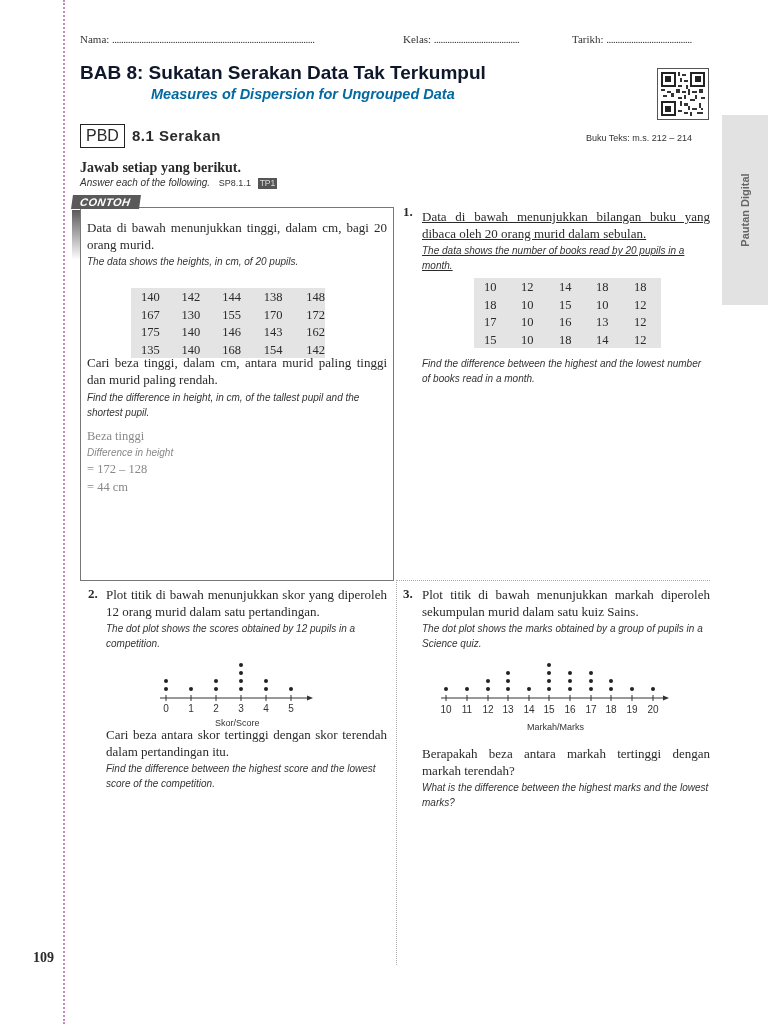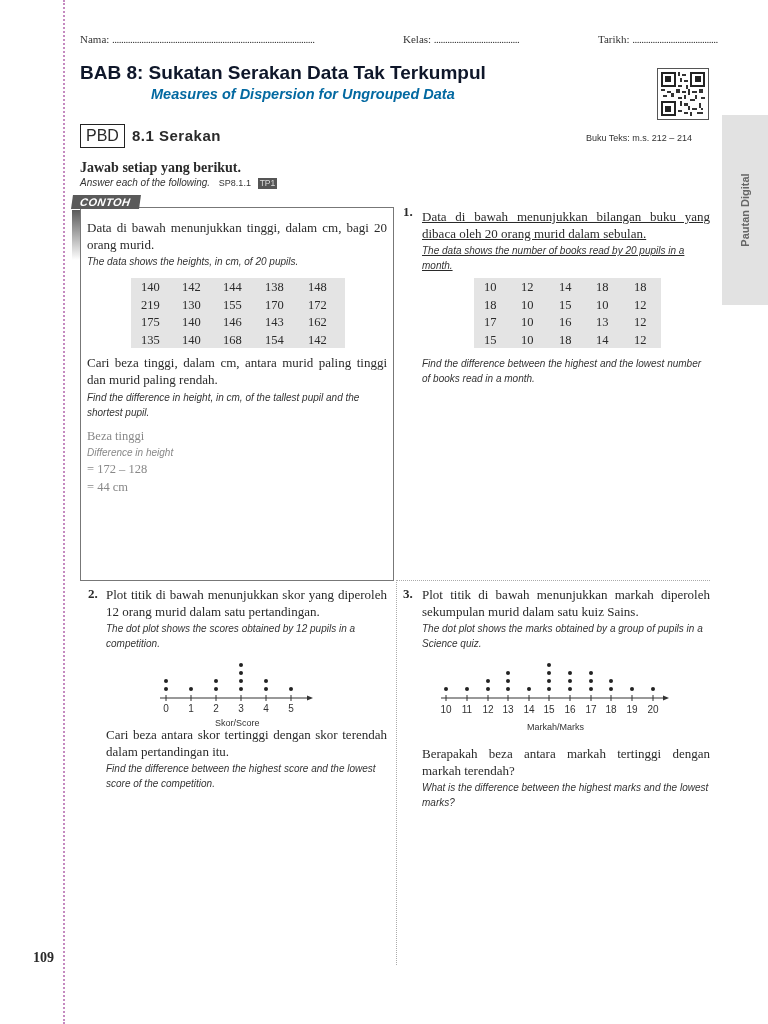--- a/index.html
+++ b/index.html
@@ -43,21 +43,21 @@
 <div class="abs purple-line"></div>
 
 <div class="abs header-line" style="left:80px;">
   <span>Nama:</span>
   <span style="letter-spacing:-0.5px;">..........................................................................................</span>
 </div>
 <div class="abs header-line" style="left:403px;">
   <span>Kelas:</span>
   <span style="letter-spacing:-0.5px;">......................................</span>
 </div>
-<div class="abs header-line" style="left:598px;text-align:right;">
+<div class="abs header-line" style="left:572px;text-align:right;">
   <span>Tarikh:</span>
   <span style="letter-spacing:-0.5px;">......................................</span>
 </div>
 
 <div class="abs title">BAB 8: Sukatan Serakan Data Tak Terkumpul</div>
 <div class="abs subtitle">Measures of Dispersion for Ungrouped Data</div>
 
 <div class="abs qr">
   <svg width="44" height="44" viewBox="0 0 21 21" shape-rendering="crispEdges">
     <rect x="0" y="0" width="7" height="7" fill="#222"></rect>
@@ -121,32 +121,32 @@
 
 <div class="abs contoh-box"></div>
 <div class="abs contoh-fold"></div>
 <div class="abs contoh-tag">CONTOH</div>
 
 <div class="abs" style="left:87px; top:219px; width:300px;">
   <div class="ms">Data di bawah menunjukkan tinggi, dalam cm, bagi 20 orang murid.</div>
   <div class="en" style="margin-top:1px;">The data shows the heights, in cm, of 20 pupils.</div>
 </div>
 
-<div class="abs grey-table" style="left:131px; top:278px; width:214px; height:70px; padding:1px 0 12px 10px;">
+<div class="abs grey-table" style="left:131px; top:288px; width:194px; height:70px; padding:1px 0 12px 10px;">
   <table>
     <tbody>
       <tr>
           <td style="width:41px">140</td>
           <td style="width:41px">142</td>
           <td style="width:42px">144</td>
           <td style="width:43px">138</td>
           <td>148</td>
         </tr>
       <tr>
-          <td>219</td>
+          <td>167</td>
           <td>130</td>
           <td>155</td>
           <td>170</td>
           <td>172</td>
         </tr>
       <tr>
           <td>175</td>
           <td>140</td>
           <td>146</td>
           <td>143</td>

